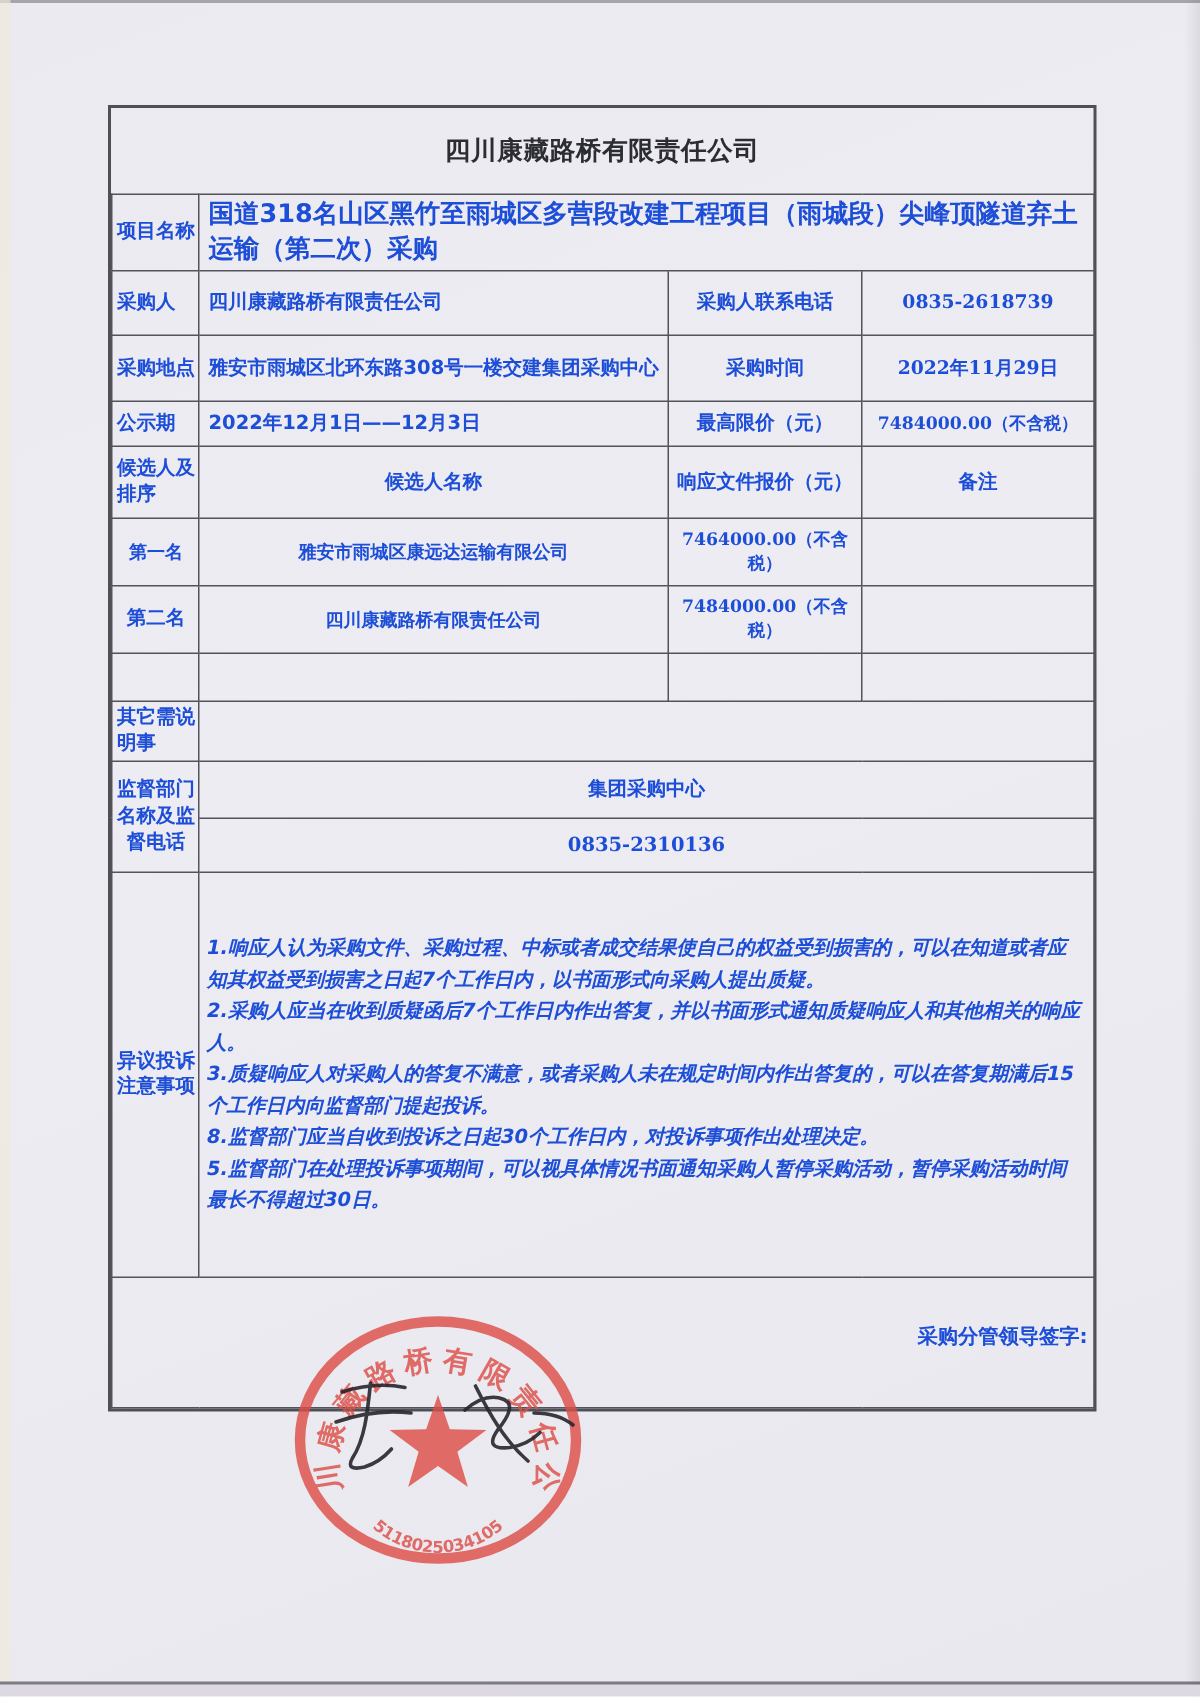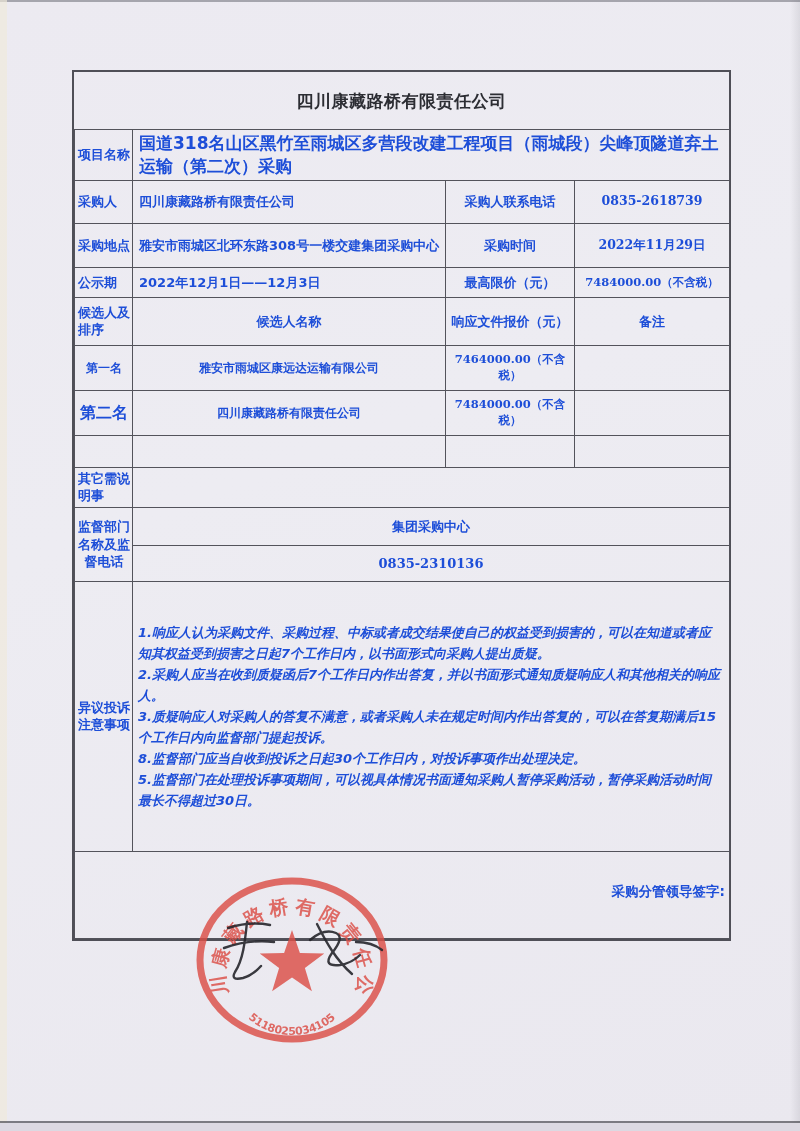--- a/index.html
+++ b/index.html
@@ -103,21 +103,21 @@
     </tr>
 
     <tr style="height:45px">
       <td class="lab ctr" style="font-size:12px">第一名</td>
       <td class="ctr" style="font-size:12px">雅安市雨城区康远达运输有限公司</td>
       <td class="num" style="font-size:11.5px">7464000.00（不含税）</td>
       <td class="ctr"></td>
     </tr>
 
     <tr style="height:45px">
-      <td class="lab ctr" style="font-size:16px">第二名</td>
+      <td class="lab ctr" style="font-size:13px">第二名</td>
       <td class="ctr" style="font-size:12px">四川康藏路桥有限责任公司</td>
       <td class="num" style="font-size:11.5px">7484000.00（不含税）</td>
       <td class="ctr"></td>
     </tr>
 
     <tr style="height:32px">
       <td class="lab ctr"></td>
       <td class="ctr"></td>
       <td class="num"></td>
       <td class="ctr"></td>

